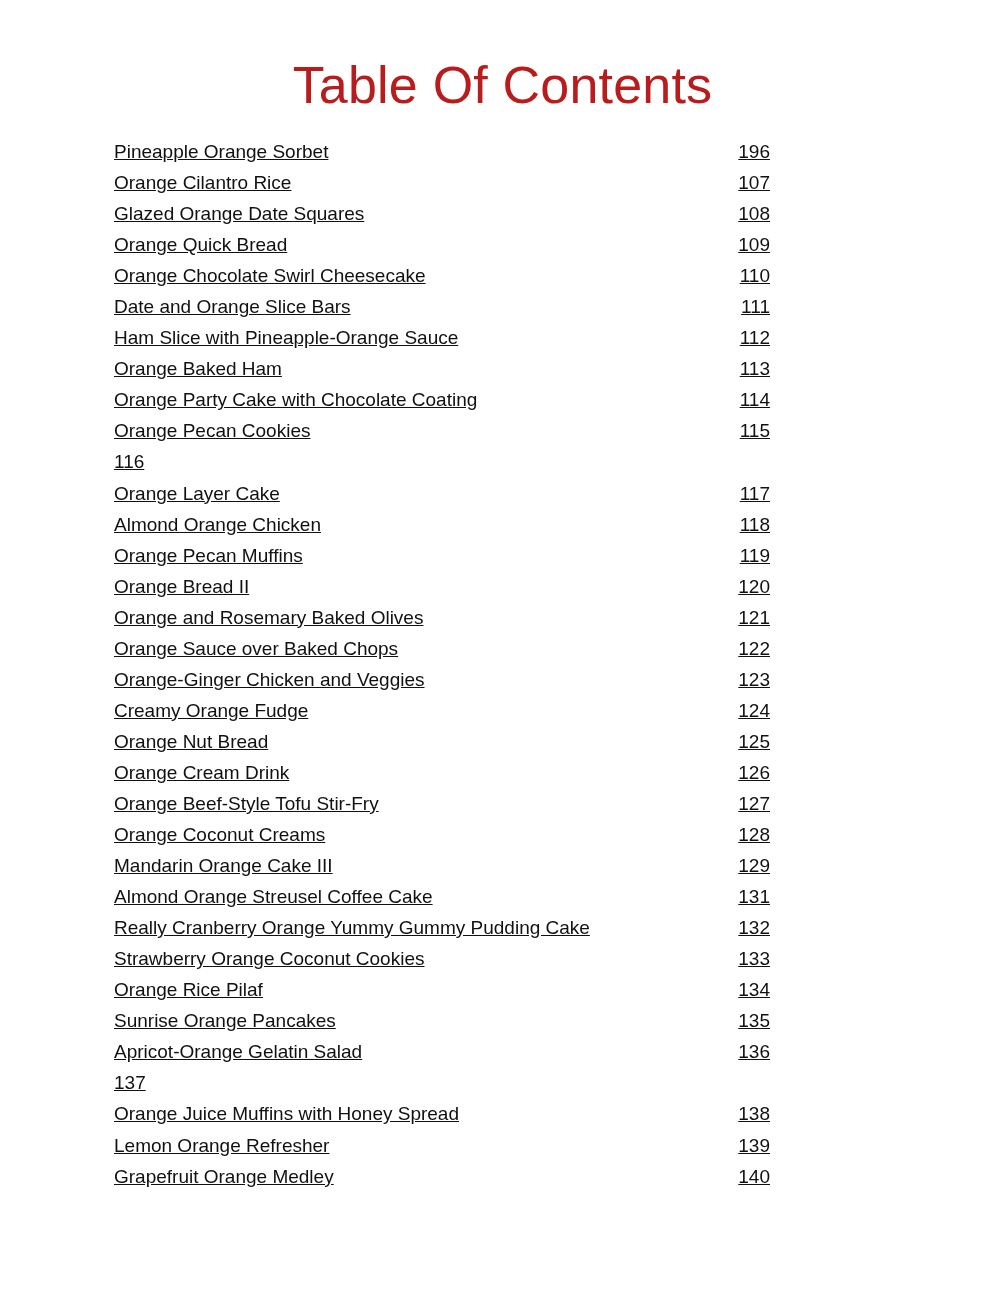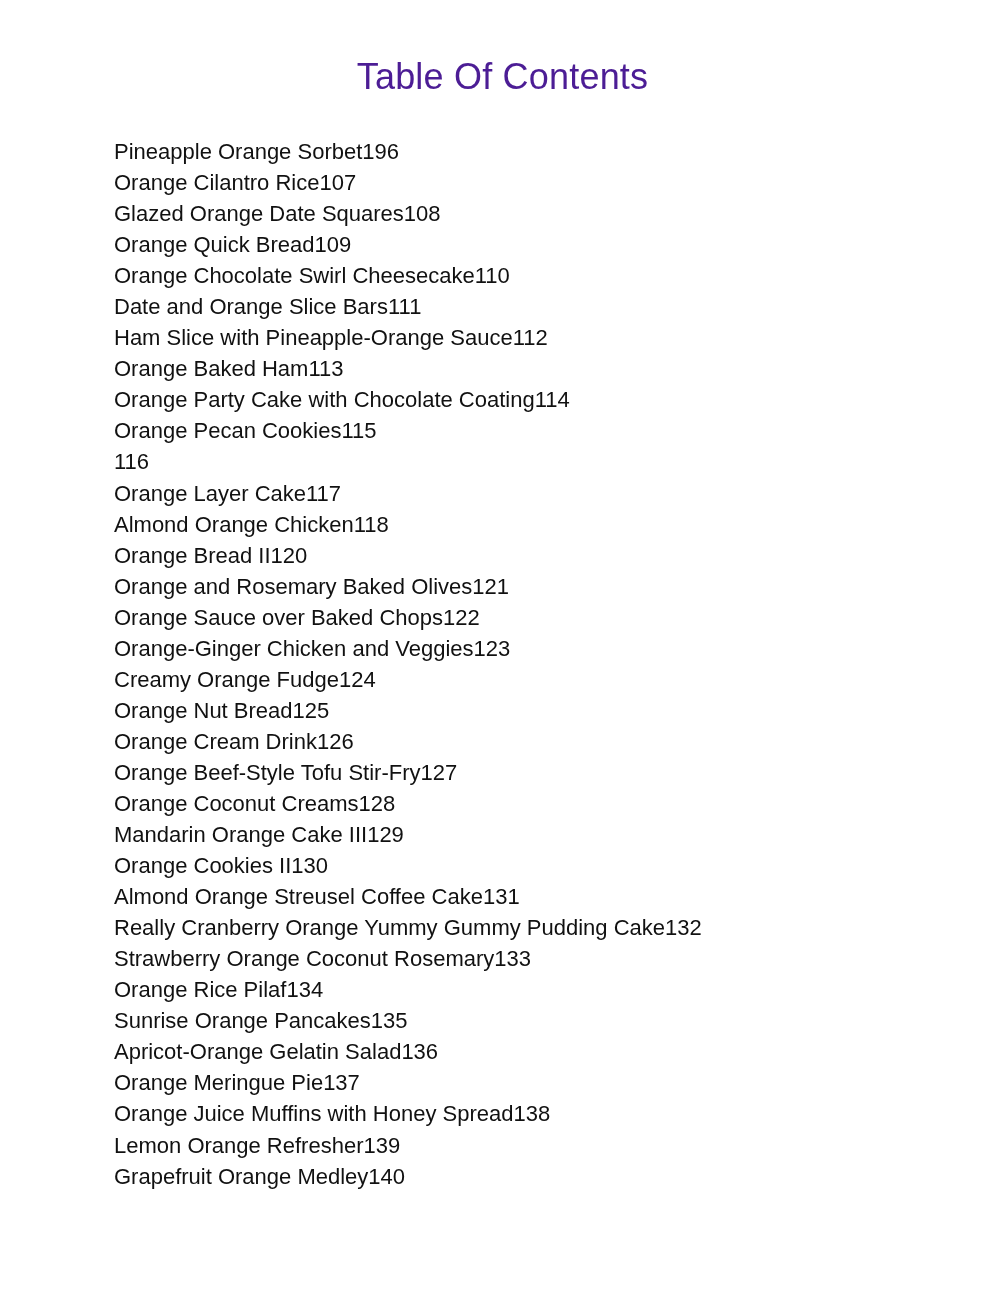--- a/index.html
+++ b/index.html
@@ -16,40 +16,41 @@
     font-family: "Liberation Sans", sans-serif;
     overflow: hidden;
   }
   .title {
     position: absolute;
     top: 59px;
     left: 0;
     width: 100%;
     margin: 0;
     text-align: center;
-    font-size: 36px;
+    font-size: 52px;
     line-height: 1;
     font-weight: 400;
     letter-spacing: 0.2px;
-    color: #4c1d95;
+    color: #b91c1c;
   }
   .toc {
     position: absolute;
     top: 136px;
     left: 114px;
     width: 656px;
   }
   .row {
     display: flex;
-    justify-content: flex-start;
+    justify-content: space-between;
     align-items: baseline;
     height: 31.06px;
     line-height: 31.06px;
-    font-size: 22px;
+    font-size: 19px;
     white-space: nowrap;
+    text-decoration: underline;
   }
   .entry-title {
     text-align: left;
   }
   .entry-page {
     text-align: right;
   }
 </style>
 </head>
 <body>
@@ -116,20 +117,24 @@
       <div class="row">
         <span class="entry-title">Orange Layer Cake</span>
         <span class="entry-page">117</span>
       </div>
 
       <div class="row">
         <span class="entry-title">Almond Orange Chicken</span>
         <span class="entry-page">118</span>
       </div>
 
+      <div class="row">
+        <span class="entry-title">Orange Pecan Muffins</span>
+        <span class="entry-page">119</span>
+      </div>
 
       <div class="row">
         <span class="entry-title">Orange Bread II</span>
         <span class="entry-page">120</span>
       </div>
 
       <div class="row">
         <span class="entry-title">Orange and Rosemary Baked Olives</span>
         <span class="entry-page">121</span>
       </div>
@@ -167,57 +172,52 @@
       <div class="row">
         <span class="entry-title">Orange Coconut Creams</span>
         <span class="entry-page">128</span>
       </div>
 
       <div class="row">
         <span class="entry-title">Mandarin Orange Cake III</span>
         <span class="entry-page">129</span>
       </div>
 
-      <div class="row">
-        <span class="entry-title">Orange Cookies II</span>
-        <span class="entry-page">130</span>
-      </div>
 
       <div class="row">
         <span class="entry-title">Almond Orange Streusel Coffee Cake</span>
         <span class="entry-page">131</span>
       </div>
 
       <div class="row">
         <span class="entry-title">Really Cranberry Orange Yummy Gummy Pudding Cake</span>
         <span class="entry-page">132</span>
       </div>
 
       <div class="row">
-        <span class="entry-title">Strawberry Orange Coconut Rosemary</span>
+        <span class="entry-title">Strawberry Orange Coconut Cookies</span>
         <span class="entry-page">133</span>
       </div>
 
       <div class="row">
         <span class="entry-title">Orange Rice Pilaf</span>
         <span class="entry-page">134</span>
       </div>
 
       <div class="row">
         <span class="entry-title">Sunrise Orange Pancakes</span>
         <span class="entry-page">135</span>
       </div>
 
       <div class="row">
         <span class="entry-title">Apricot-Orange Gelatin Salad</span>
         <span class="entry-page">136</span>
       </div>
 
       <div class="row">
-        <span class="entry-title">Orange Meringue Pie</span>
         <span class="entry-page">137</span>
       </div>
 
       <div class="row">
         <span class="entry-title">Orange Juice Muffins with Honey Spread</span>
         <span class="entry-page">138</span>
       </div>
 
       <div class="row">
         <span class="entry-title">Lemon Orange Refresher</span>

